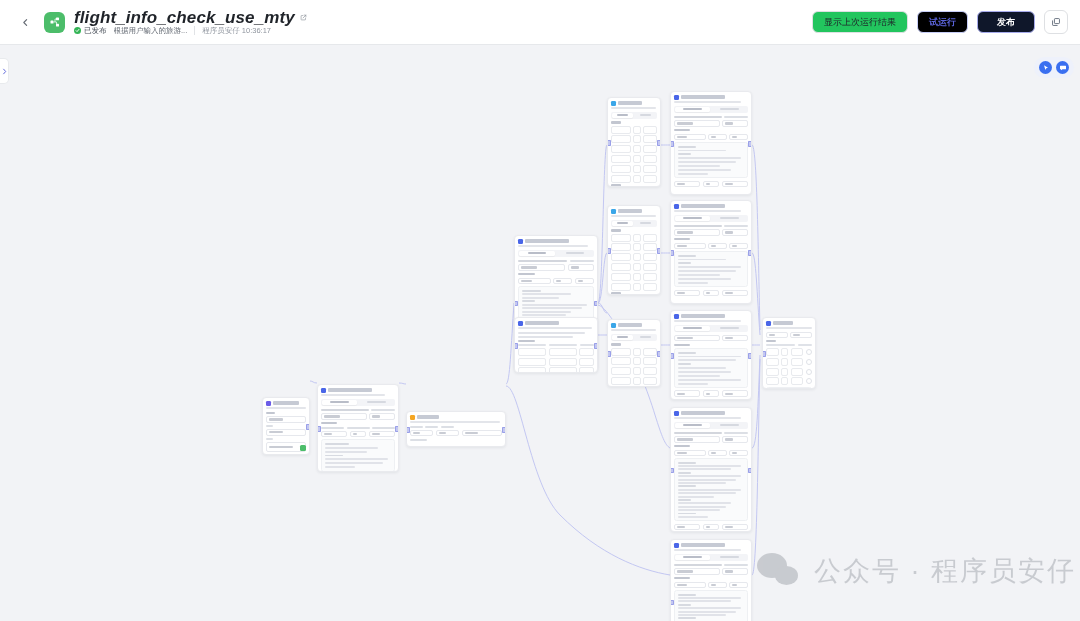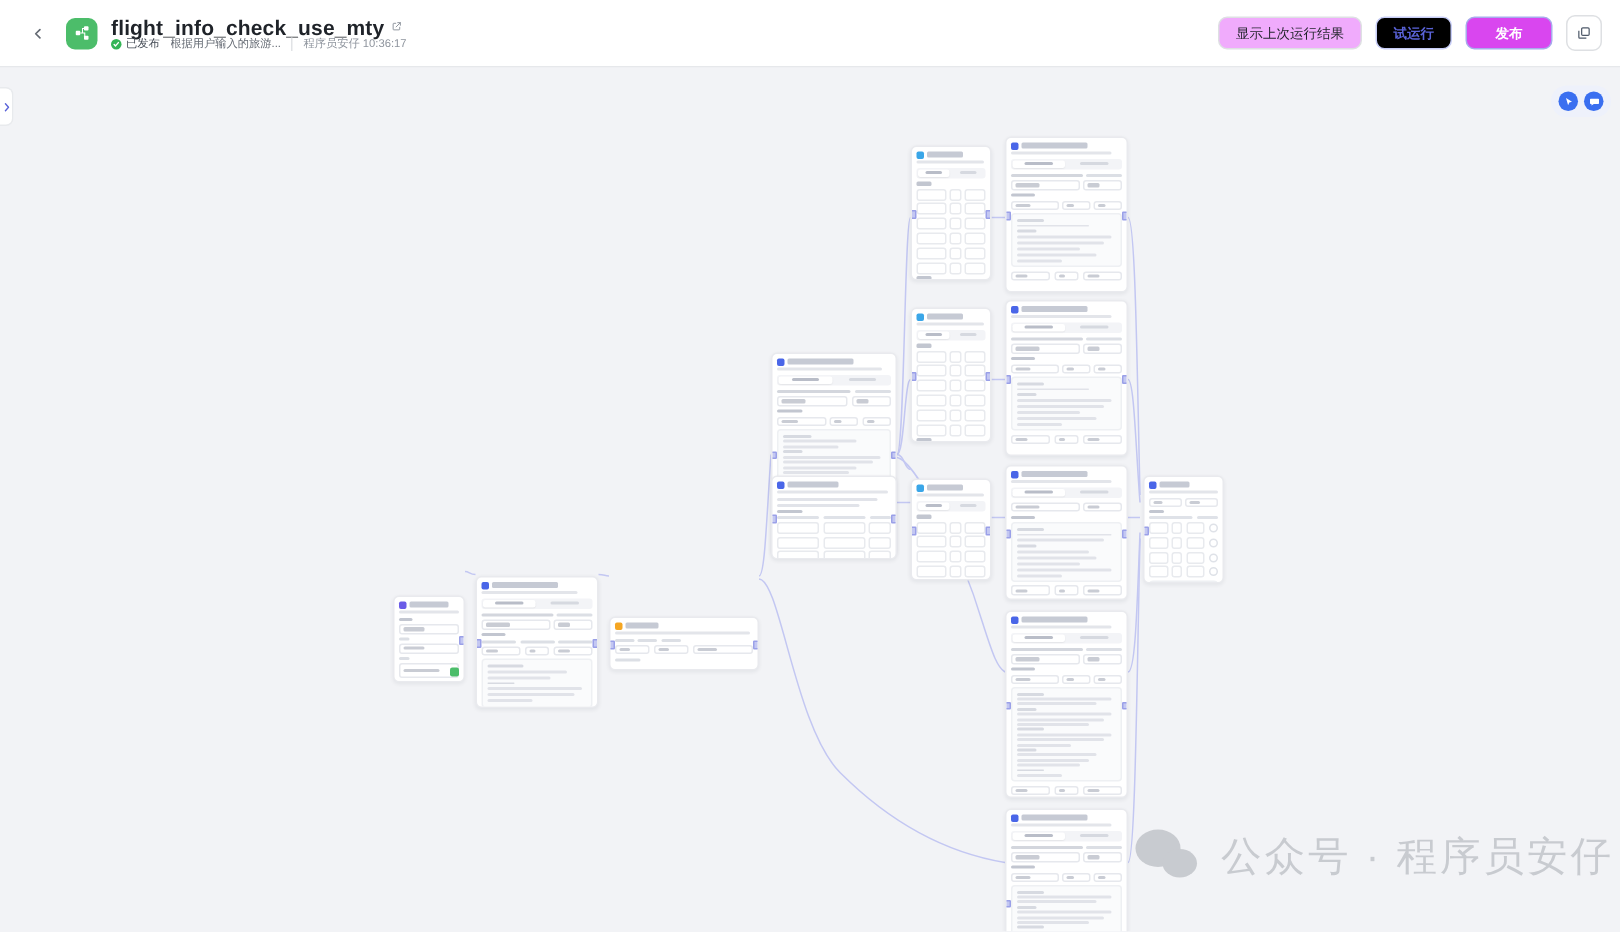--- a/index.html
+++ b/index.html
@@ -21,43 +21,43 @@
   .back-btn{
     width:22px;height:22px;display:flex;align-items:center;justify-content:center;
     color:#646a73;cursor:pointer;flex:0 0 auto;margin-right:8px;
   }
   .app-logo{
     width:21px;height:21px;border-radius:6px;background:#4cbd6a;
     display:flex;align-items:center;justify-content:center;flex:0 0 auto;margin-right:9px;
   }
   .title-block{display:flex;flex-direction:column;justify-content:center;min-width:0;}
   .title-row{display:flex;align-items:center;gap:5px;line-height:1;}
-  .wf-title{font-size:14px;font-weight:bold;color:#1f2329;letter-spacing:.1px;}
+  .wf-title{font-size:17px;font-weight:bold;color:#1f2329;letter-spacing:.1px;font-style:italic;}
   .edit-icon{color:#8f959e;display:flex;align-items:center;cursor:pointer;}
   .meta-row{display:flex;align-items:center;gap:7px;margin-top:0;line-height:1;}
   .pub-badge{display:flex;align-items:center;gap:3px;font-size:7.5px;color:#434a54;}
   .check-dot{
     width:7px;height:7px;border-radius:50%;background:#34b556;
     display:flex;align-items:center;justify-content:center;
   }
   .desc-txt{
     font-size:7.5px;color:#646a73;max-width:78px;overflow:hidden;
     white-space:nowrap;text-overflow:ellipsis;
   }
   .meta-sep{width:1px;height:9px;background:#e1e3e6;}
   .saved-txt{font-size:7.5px;color:#8f959e;white-space:nowrap;}
 
   .header-actions{margin-left:auto;display:flex;align-items:center;gap:9px;}
   .btn{
     height:22px;border-radius:6px;display:flex;align-items:center;justify-content:center;
     font-size:9px;padding:0 11px;cursor:pointer;box-sizing:border-box;white-space:nowrap;
   }
-  .btn-ghost{background:#f0abfc;border:1px solid #dee0e3;color:#1f2329;}
+  .btn-ghost{background:#22c55e;border:1px solid #dee0e3;color:#1f2329;}
   .btn-outline{background:#000000;border:1px solid #c7cdf7;color:#5a63d8;font-weight:bold;}
-  .btn-primary{background:#d946ef;border:1px solid #a7abec;color:#fff;font-weight:bold;min-width:58px;}
+  .btn-primary{background:#0f172a;border:1px solid #a7abec;color:#fff;font-weight:bold;min-width:58px;}
   .icon-btn{
     width:22px;height:22px;border-radius:6px;border:1px solid #dee0e3;background:#fff;
     display:flex;align-items:center;justify-content:center;color:#4e5969;cursor:pointer;
   }
 
   
   .canvas{position:absolute;left:0;top:45px;width:1080px;height:576px;overflow:hidden;background:#f2f3f6;}
   .edges{position:absolute;left:0;top:0;width:1080px;height:576px;pointer-events:none;}
 
   

